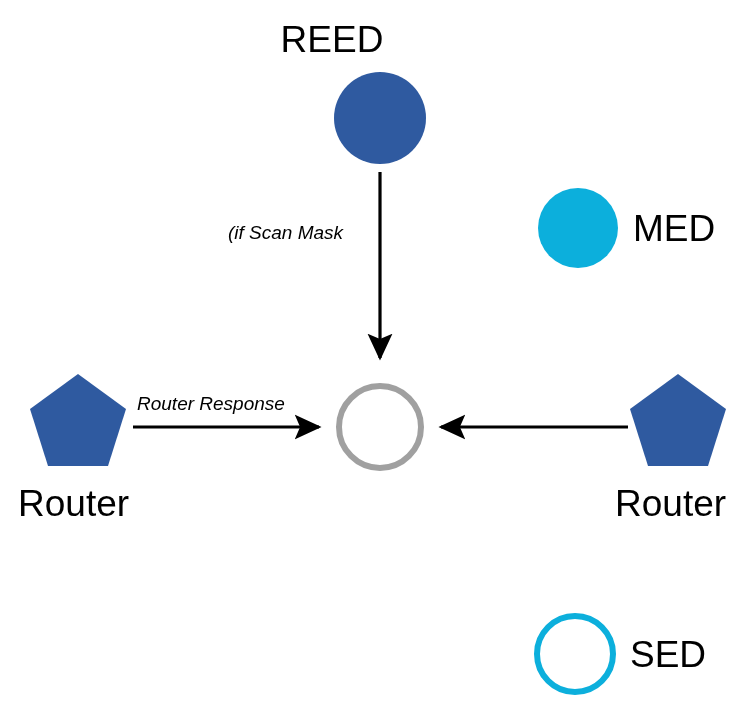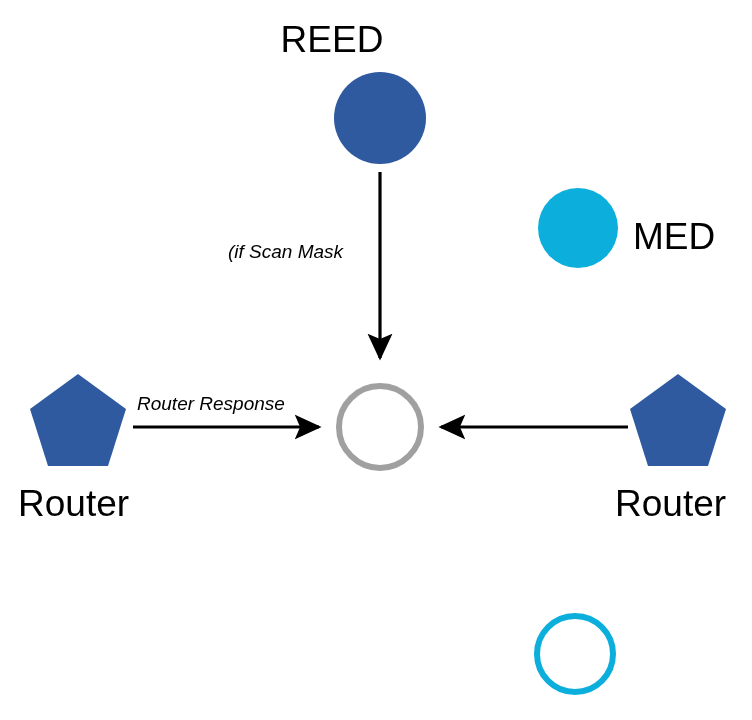--- a/index.html
+++ b/index.html
@@ -71,26 +71,27 @@
 
     <line x1="380" y1="172" x2="380" y2="358" stroke="#000000" stroke-width="3.2" marker-end="url(#arrowhead)"></line>
 
     <line x1="133" y1="427" x2="319" y2="427" stroke="#000000" stroke-width="3.2" marker-end="url(#arrowhead)"></line>
 
     <line x1="628" y1="427" x2="441" y2="427" stroke="#000000" stroke-width="3.2" marker-end="url(#arrowhead)"></line>
   </svg>
 
   <div class="node-label" style="left:0; width:664px; text-align:center; top:21px;">REED</div>
 
-  <div class="node-label" style="left:633px; top:210px;margin-top:8px;">MED</div>
+  <div class="node-label" style="left:633px; top:210px;">MED</div>
 
   <div class="node-label" style="left:18px; top:485px;">Router</div>
 
   <div class="node-label" style="left:615px; top:485px;">Router</div>
 
+  <div class="node-label" style="left:630px; top:636px;">SED</div>
 
-  <div class="edge-label multi" style="left:193px; top:240px; width:185px;">
+  <div class="edge-label multi" style="left:193px; top:221px; width:185px;">
     <div>(if Scan Mask</div>
   </div>
 
   <div class="edge-label" style="left:137px; top:392px;">Router Response</div>
 
 </div>
 
 </body></html>

